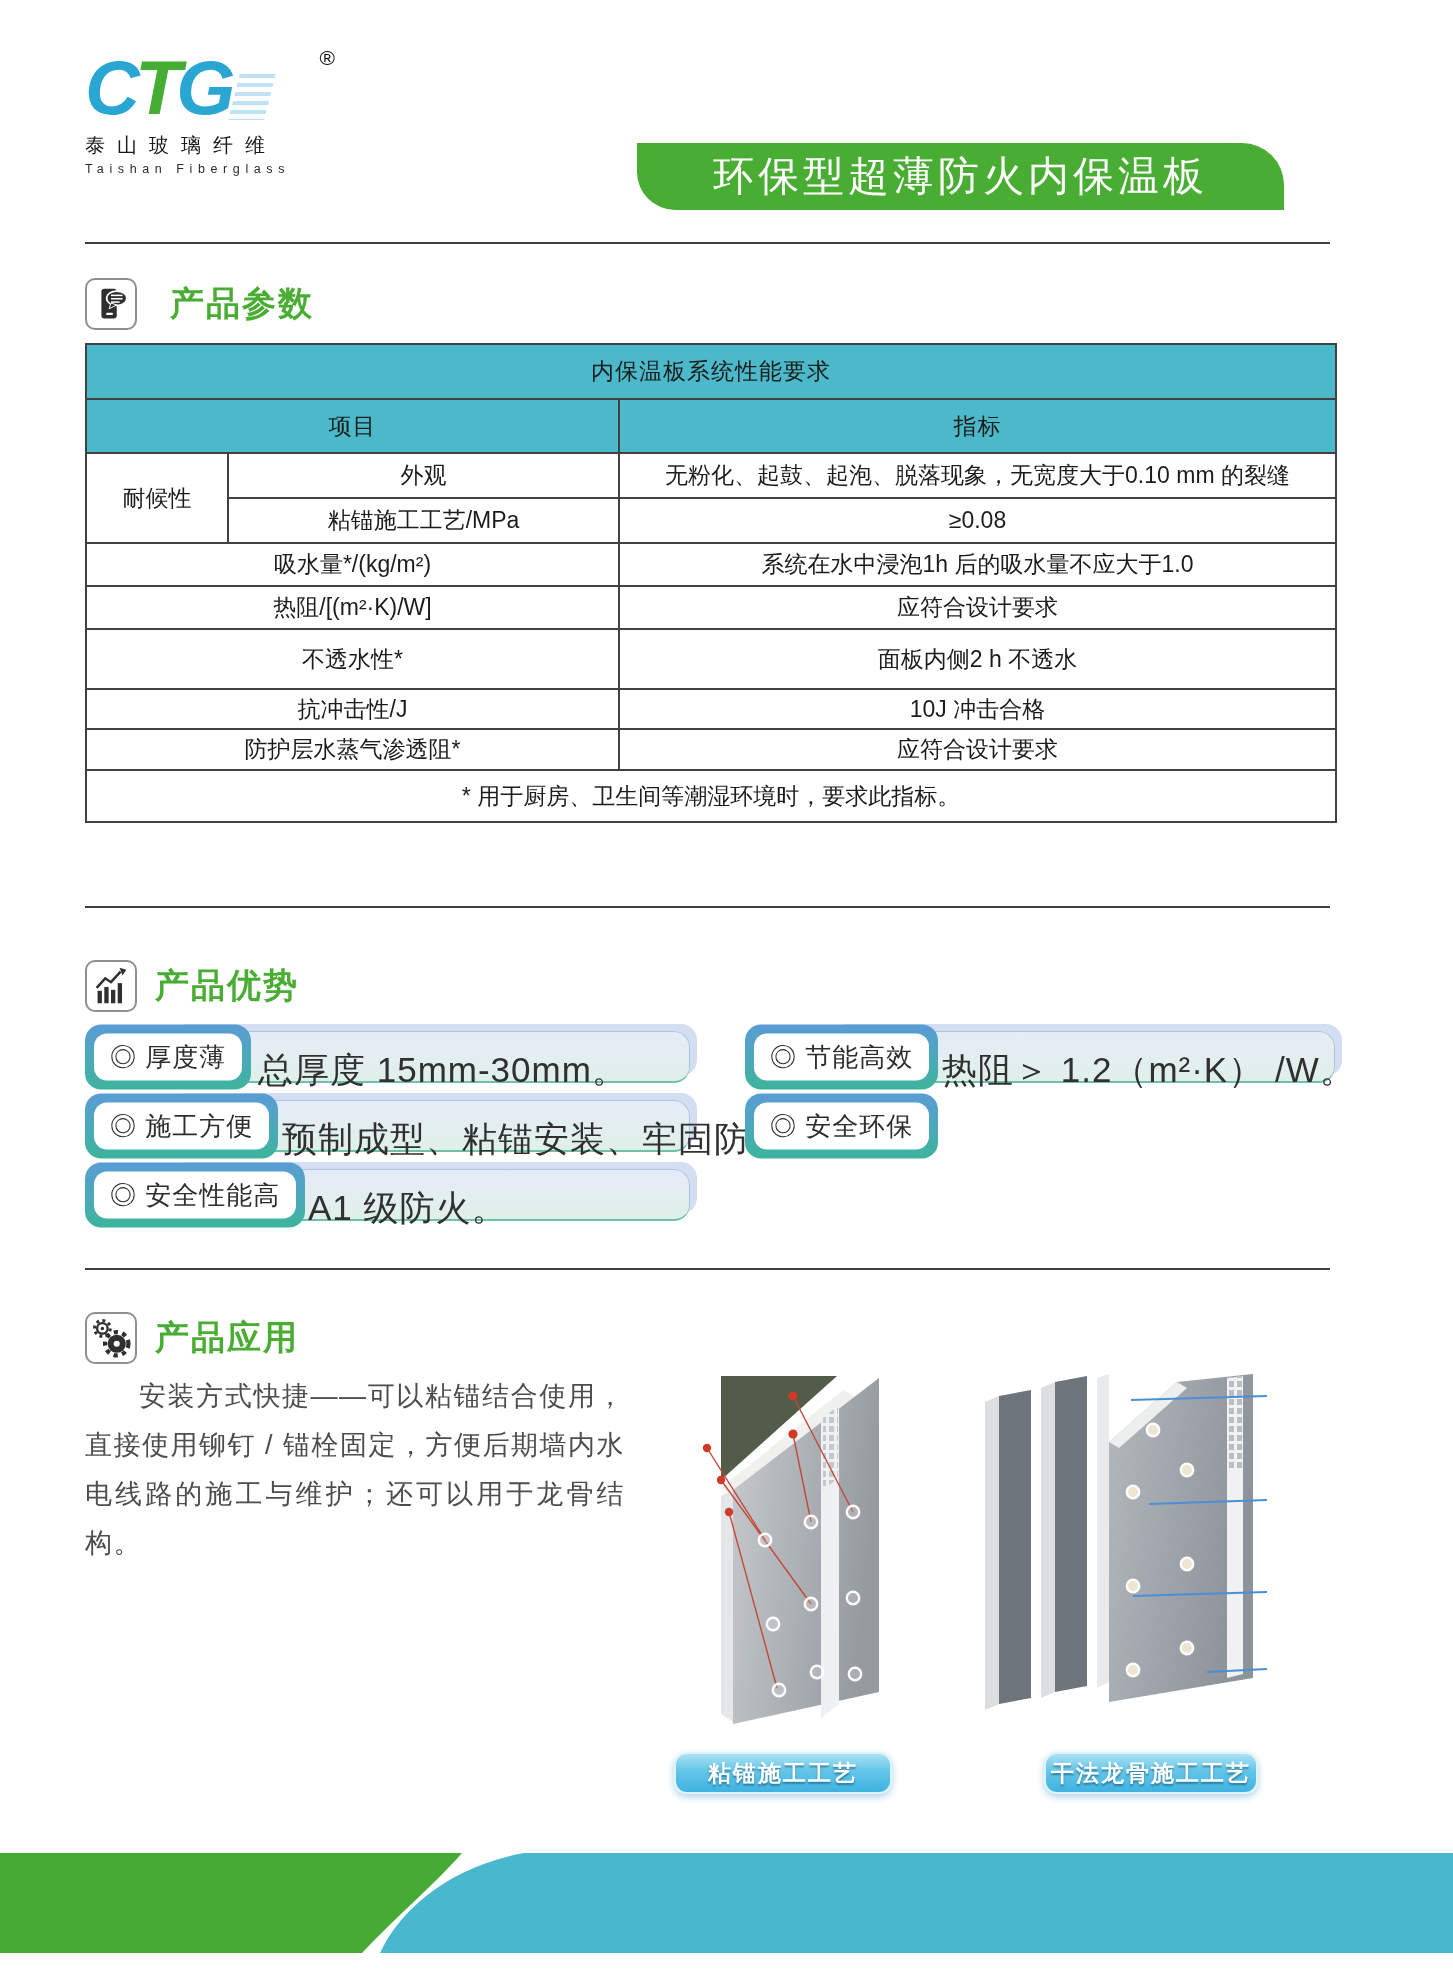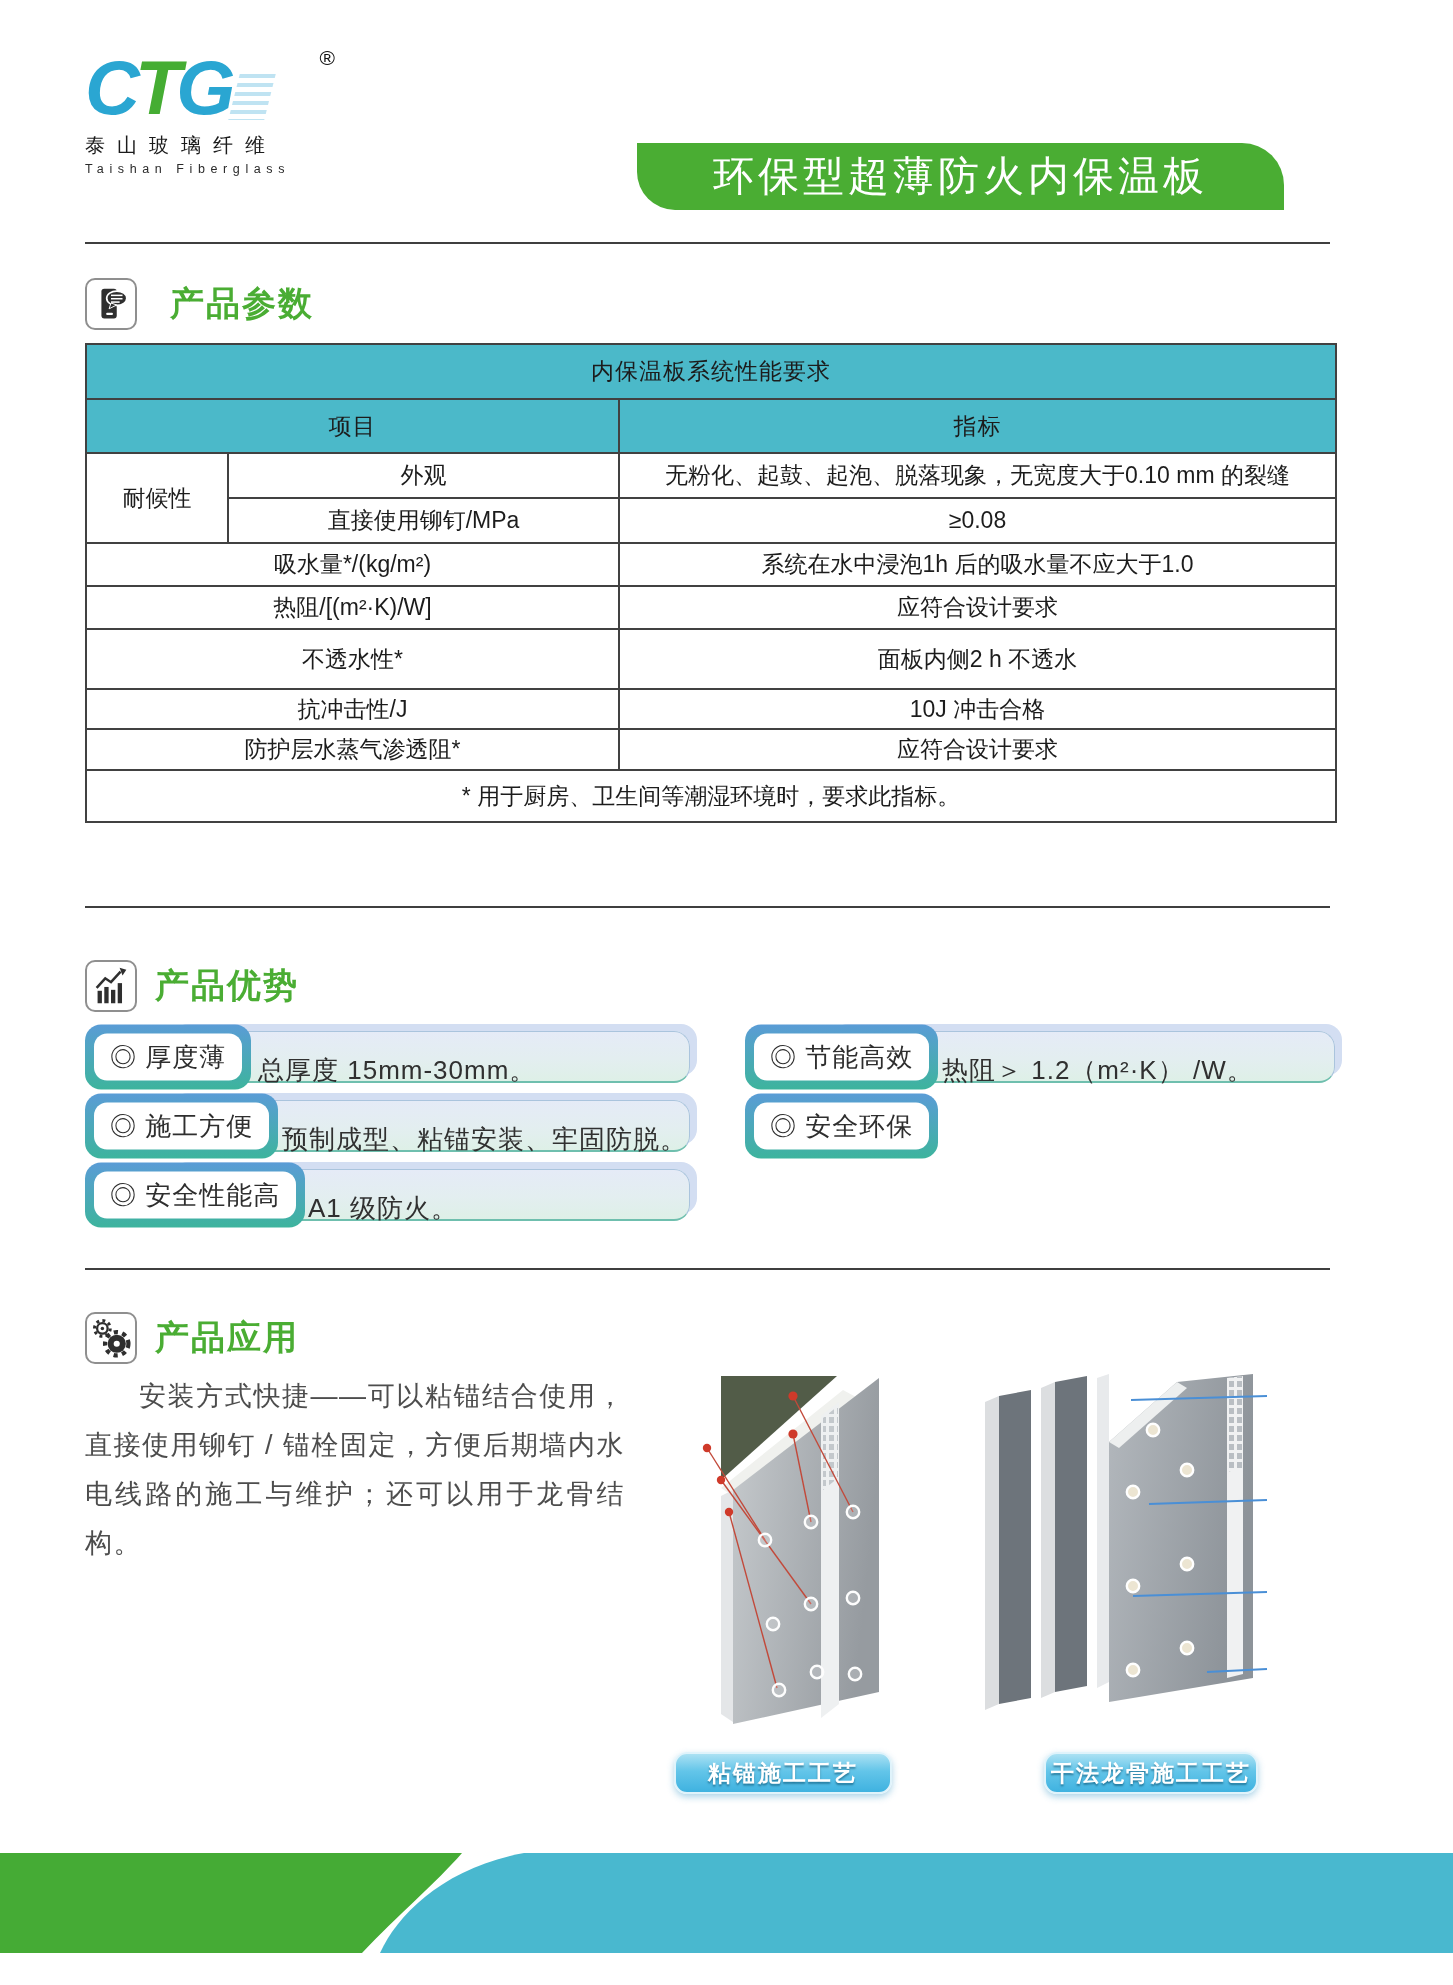--- a/index.html
+++ b/index.html
@@ -49,21 +49,21 @@
   .note{position:absolute;left:85px;top:830px;font-size:26px;color:#262626;letter-spacing:1px;}
 
   
   .pill-grid{position:absolute;left:85px;top:1030px;width:1250px;display:grid;
     grid-template-columns:605px 590px;column-gap:55px;row-gap:15px;}
   .pill{position:relative;height:54px;}
   .pill-body{position:absolute;left:80px;right:0;top:1px;bottom:1px;border-radius:16px;
     background:linear-gradient(180deg,#e5ebf7 0%,#e3eef0 55%,#def0e7 100%);
     border:1px solid #aac4dd;border-bottom:2px solid #6fbfae;
     box-shadow:7px -7px 0 0 #d3def2;display:flex;align-items:center;}
-  .pill-text{font-size:26px;color:#303030;letter-spacing:1px;white-space:nowrap;margin-top:28px;}
+  .pill-text{font-size:35px;color:#303030;letter-spacing:1px;white-space:nowrap;margin-top:28px;}
   .pl3 .pill-text{padding-left:92px;} .pl4 .pill-text{padding-left:116px;} .pl5 .pill-text{padding-left:142px;text-align:center;}
   .pill-label{position:absolute;left:0;top:50%;transform:translateY(-50%);
     background:linear-gradient(180deg,#5a9cd6,#3db49d);padding:9px;border-radius:16px;}
   .pill-label-inner{background:#fff;border-radius:13px;padding:6px 16px;font-size:26px;color:#2e2e2e;
     font-weight:500;white-space:nowrap;letter-spacing:1px;}
 
   
   .app-par{position:absolute;left:85px;top:1372px;width:540px;font-size:27px;color:#4d4d4d;
     line-height:49px;letter-spacing:1.5px;text-align:justify;text-indent:2em;}
   .fig{position:absolute;top:1372px;}
@@ -130,21 +130,21 @@
       <tr class="h2">
         <td class="th" colspan="2">项目</td>
         <td class="th">指标</td>
       </tr>
       <tr class="r0">
         <td rowspan="2">耐候性</td>
         <td>外观</td>
         <td>无粉化、起鼓、起泡、脱落现象，无宽度大于0.10 mm 的裂缝</td>
       </tr>
       <tr class="r1">
-        <td>直接使用铆钉/MPa</td>
+        <td>粘锚施工工艺/MPa</td>
         <td>≥0.08</td>
       </tr>
       <tr class="r2">
         <td colspan="2">吸水量*/(kg/m²)</td>
         <td>系统在水中浸泡1h 后的吸水量不应大于1.0</td>
       </tr>
       <tr class="r3">
         <td colspan="2">热阻/[(m²·K)/W]</td>
         <td>应符合设计要求</td>
       </tr>

